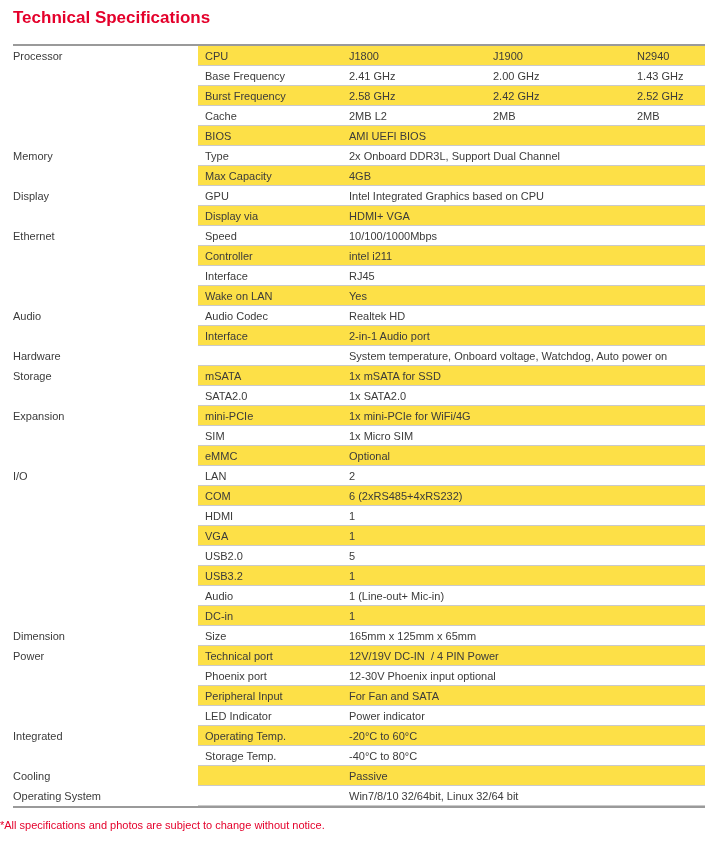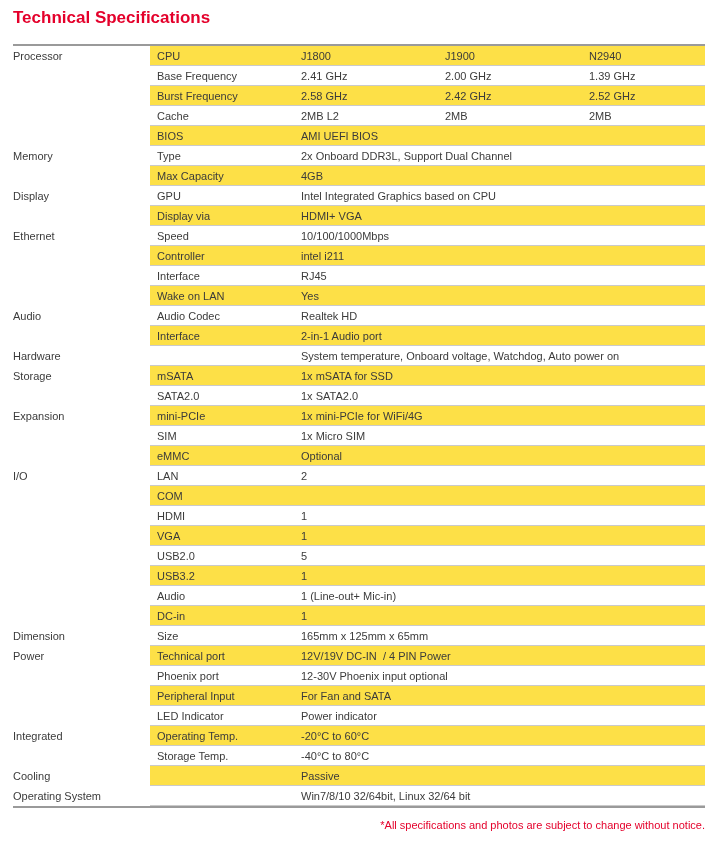--- a/index.html
+++ b/index.html
@@ -21,20 +21,21 @@
     color: #e4002b;
   }
   .spec-table {
     margin: 16px 13px 0 13px;
     border-top: 2px solid #9a9a9a;
     border-bottom: 2px solid #9a9a9a;
   }
   .row {
     display: flex;
     height: 20px;
+    gap: 48px;
   }
   .cell {
     font-size: 11px;
     display: flex;
     align-items: center;
     white-space: pre;
     overflow: hidden;
   }
   .cat {
     width: 137px;
@@ -62,21 +63,21 @@
     flex: 0 0 144px;
     box-sizing: border-box;
     padding-left: 7px;
   }
   .val.last {
     width: auto;
     flex: 1 1 auto;
   }
   .footnote {
     margin: 11px 13px 0 0;
-    text-align: right;
+    text-align: left;
     font-size: 11px;
     line-height: 13px;
     color: #e4002b;
   }
 </style>
 </head>
 <body>
 
 <h1 class="page-title">Technical Specifications</h1>
 
@@ -89,21 +90,21 @@
         <div class="cell val">J1900</div>
         <div class="cell val last">N2940</div>
       </div>
     </div>
     <div class="row">
       <div class="cell cat"></div>
       <div class="spec">
         <div class="cell item">Base Frequency</div>
         <div class="cell val">2.41 GHz</div>
         <div class="cell val">2.00 GHz</div>
-        <div class="cell val last">1.39 GHz</div>
+        <div class="cell val last">1.43 GHz</div>
       </div>
     </div>
     <div class="row alt">
       <div class="cell cat"></div>
       <div class="spec">
         <div class="cell item">Burst Frequency</div>
         <div class="cell val">2.58 GHz</div>
         <div class="cell val">2.42 GHz</div>
         <div class="cell val last">2.52 GHz</div>
       </div>
@@ -240,20 +241,21 @@
       <div class="cell cat">I/O</div>
       <div class="spec">
         <div class="cell item">LAN</div>
         <div class="cell val last">2</div>
       </div>
     </div>
     <div class="row alt">
       <div class="cell cat"></div>
       <div class="spec">
         <div class="cell item">COM</div>
+        <div class="cell val last">6 (2xRS485+4xRS232)</div>
       </div>
     </div>
     <div class="row">
       <div class="cell cat"></div>
       <div class="spec">
         <div class="cell item">HDMI</div>
         <div class="cell val last">1</div>
       </div>
     </div>
     <div class="row alt">

